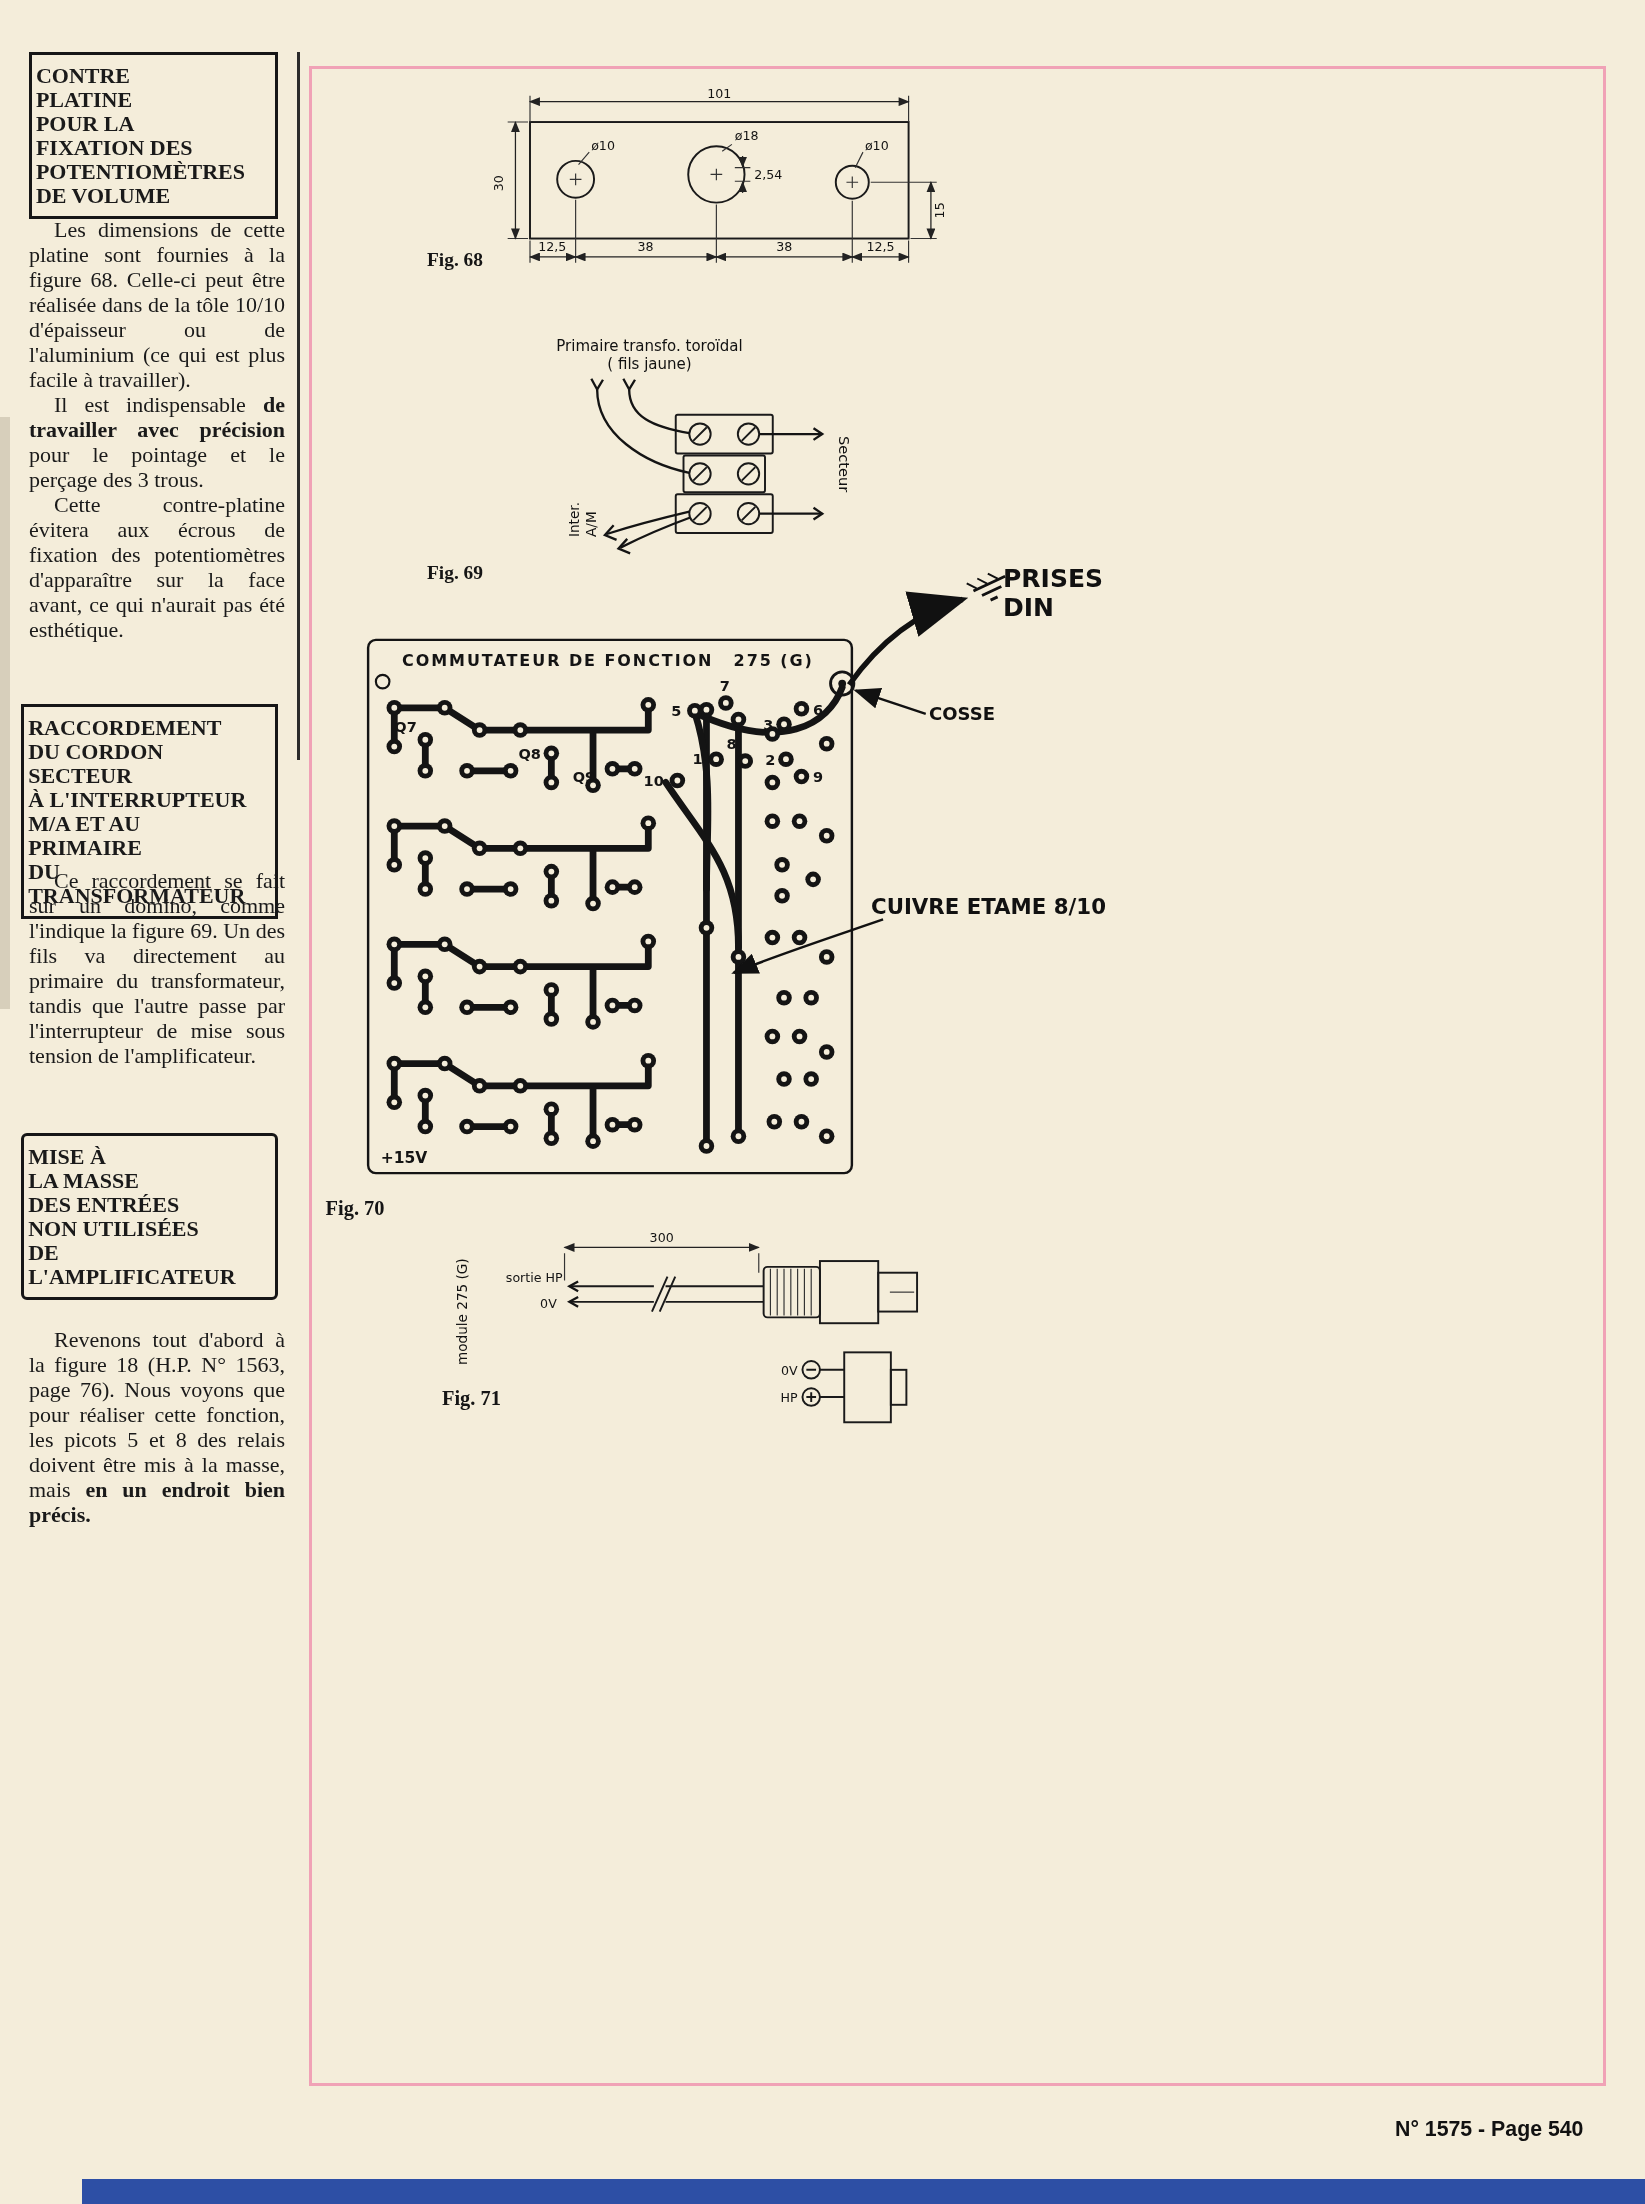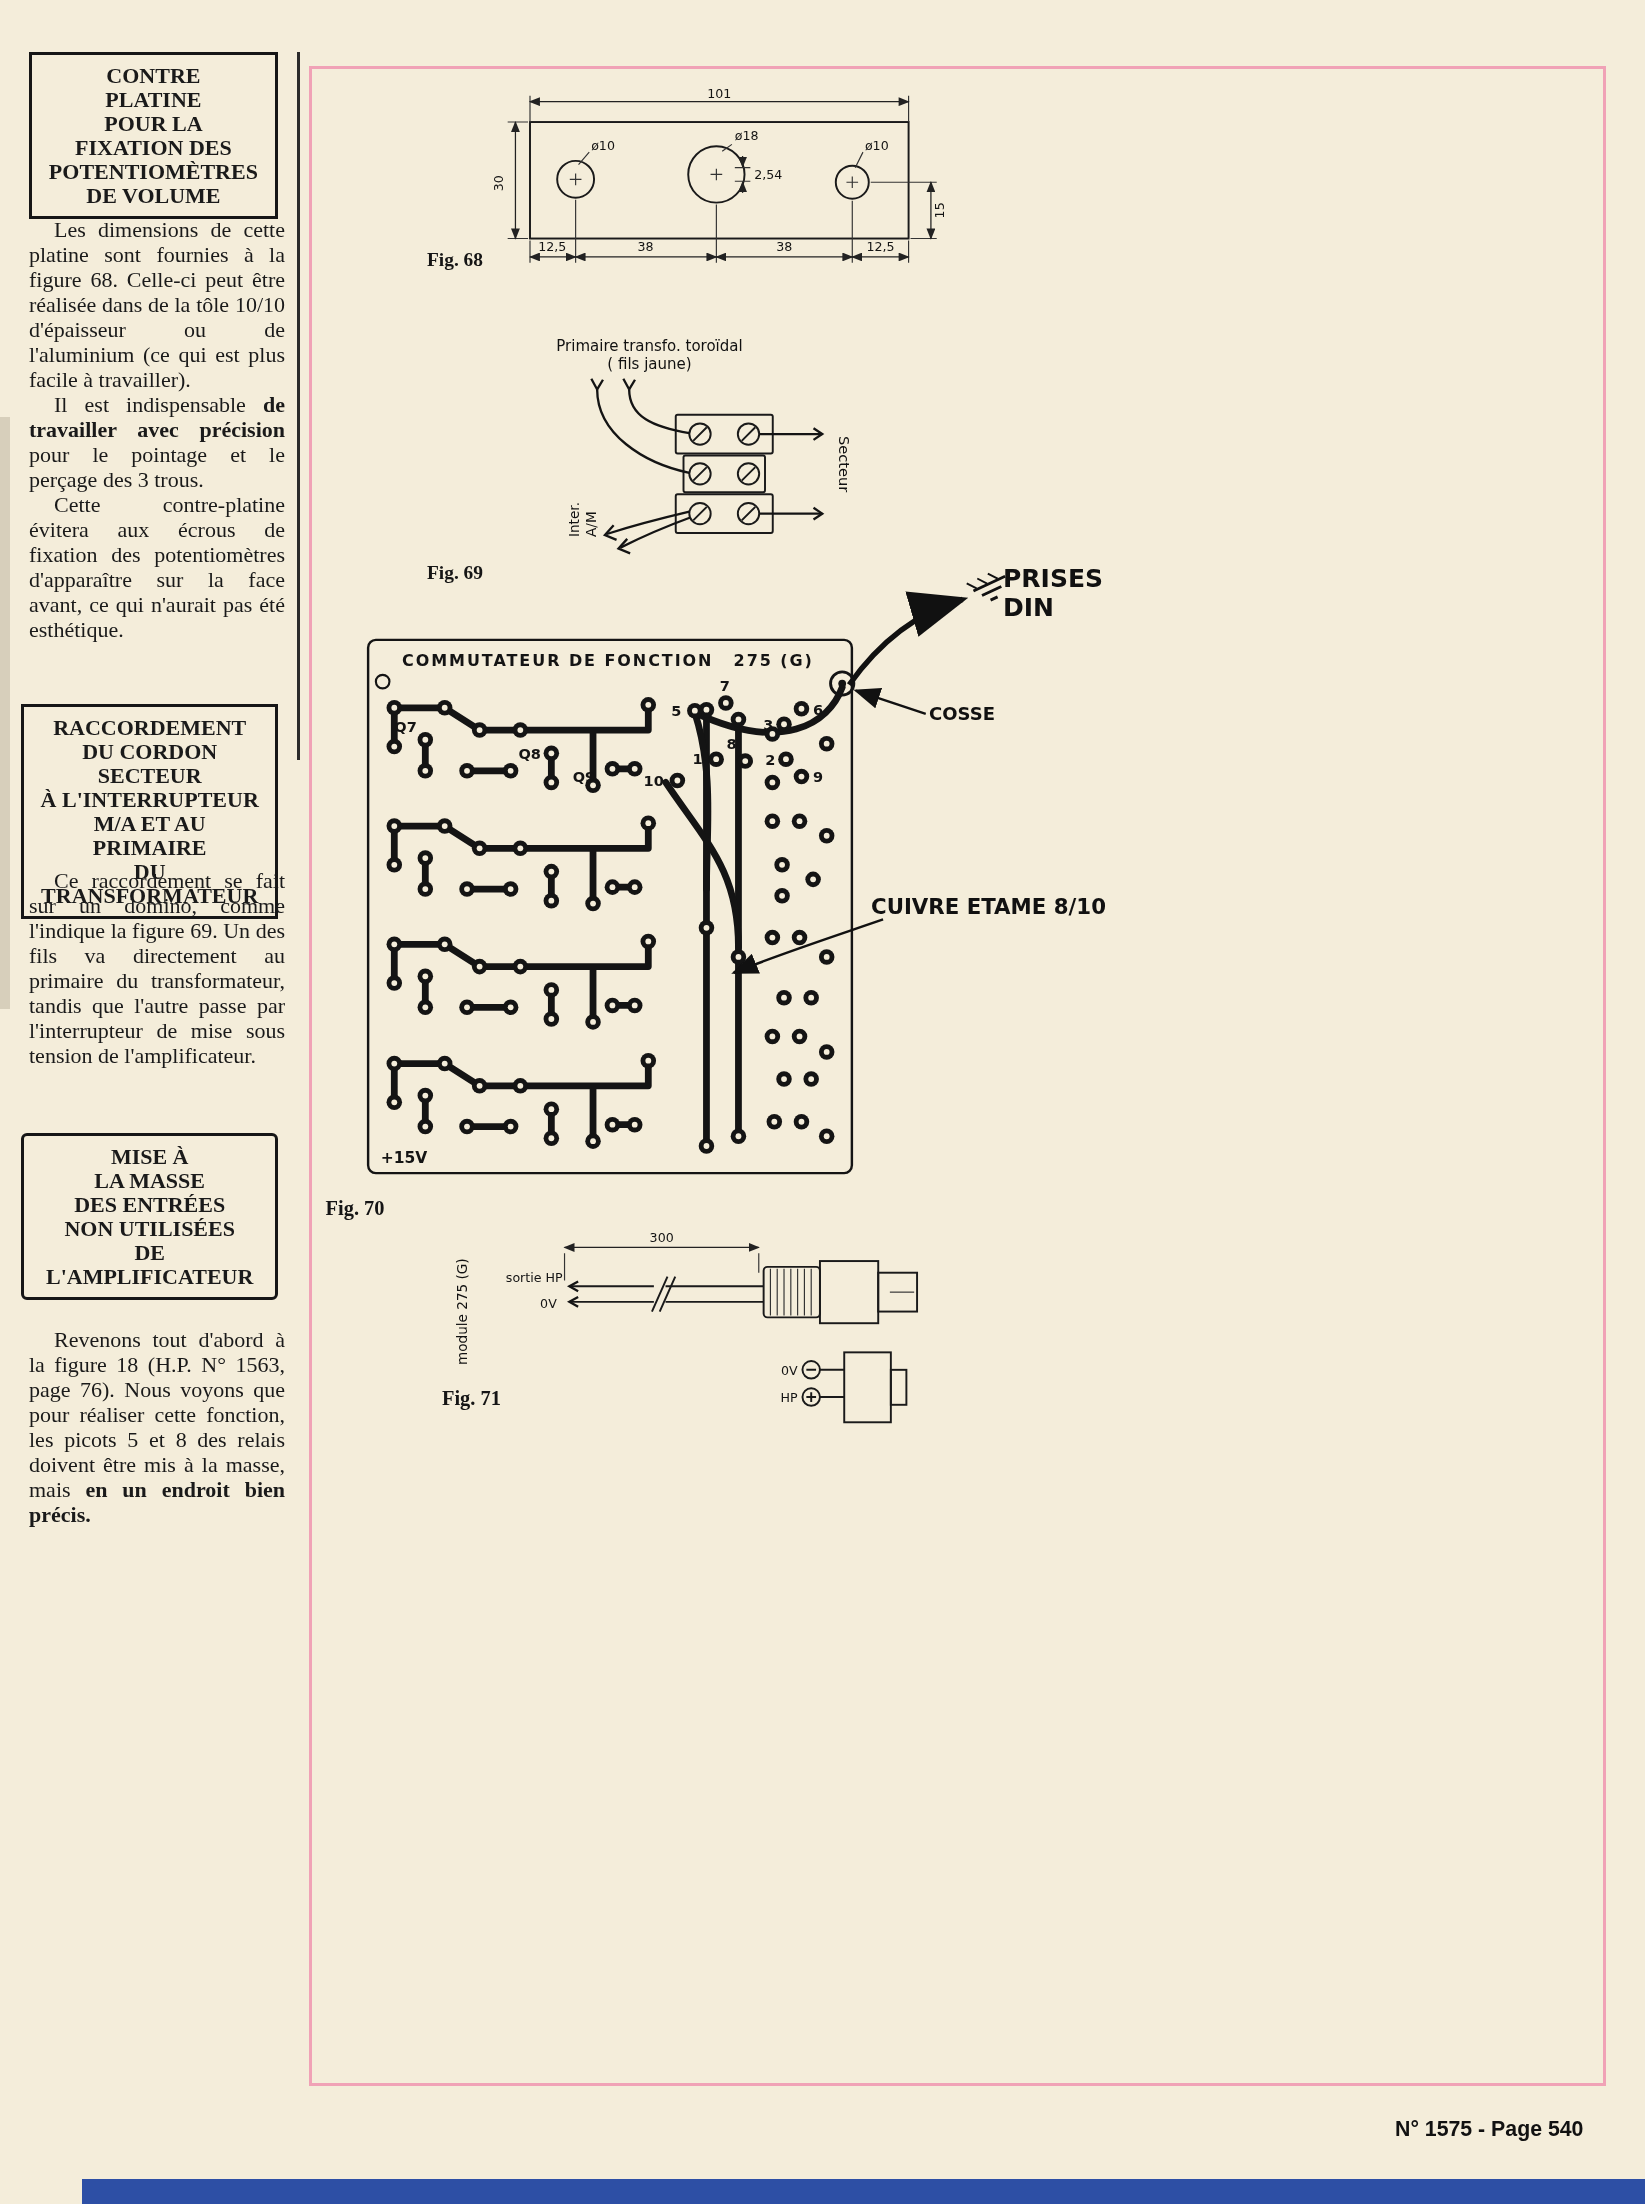--- a/index.html
+++ b/index.html
@@ -1,19 +1,19 @@
 <!DOCTYPE html>
 <html><head>
 <meta charset="utf-8">
 <style>
   html,body{margin:0;padding:0;background:#d8d2c2;}
   .page{position:relative;width:1646px;height:2205px;background:#f4edda;font-family:"Liberation Serif",serif;color:#1a1a1a;overflow:hidden;}
   .smudge{position:absolute;left:0;top:417px;width:9.7px;height:592px;background:#b3ab95;opacity:.45;}
   .colrule{position:absolute;left:297px;top:52px;width:2.9px;height:708px;background:#2b2b2b;}
-  .headbox{position:absolute;border:3.9px solid #161616;text-align:center;font-weight:bold;font-size:22px;line-height:24px;white-space:pre-line;padding:8.7px 3.9px;background:#f4edda;}
+  .headbox{position:absolute;border:3.9px solid #161616;text-align:left;font-weight:bold;font-size:22px;line-height:24px;white-space:pre-line;padding:8.7px 3.9px;background:#f4edda;}
   .para{position:absolute;width:256px;font-size:22px;line-height:25px;text-align:justify;}
   .para p{margin:0;text-indent:25px;}
   .panel{position:absolute;left:309px;top:66px;width:1291px;height:2014px;border:3.9px solid #f0a2b6;}
   .figlabel{position:absolute;font-family:Liberation Serif, serif;font-weight:bold;font-size:19.4px;color:#151515;}
   .ann{position:absolute;font-family:"DejaVu Sans",sans-serif;color:#111;}
   .pre{white-space:pre-line;}
   .rot90{transform:rotate(90deg);transform-origin:top left;}
   .rotm90{transform:rotate(-90deg);transform-origin:top left;}
   .footer{position:absolute;left:1395px;top:2117px;font-family:"Liberation Sans",sans-serif;font-weight:bold;font-size:21.3px;color:#111;}
   .strip{position:absolute;left:82px;top:2179px;width:1564px;height:25px;background:#2d4fa5;}

